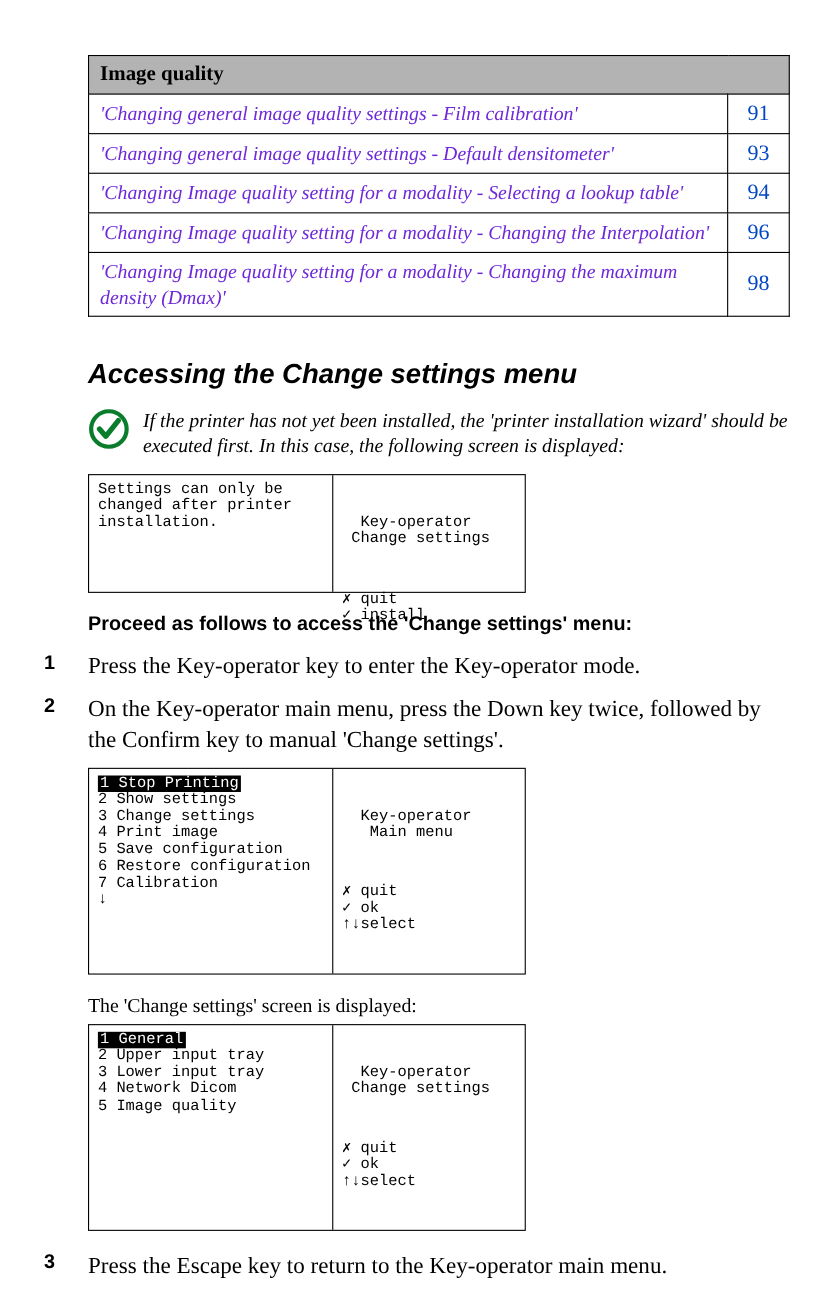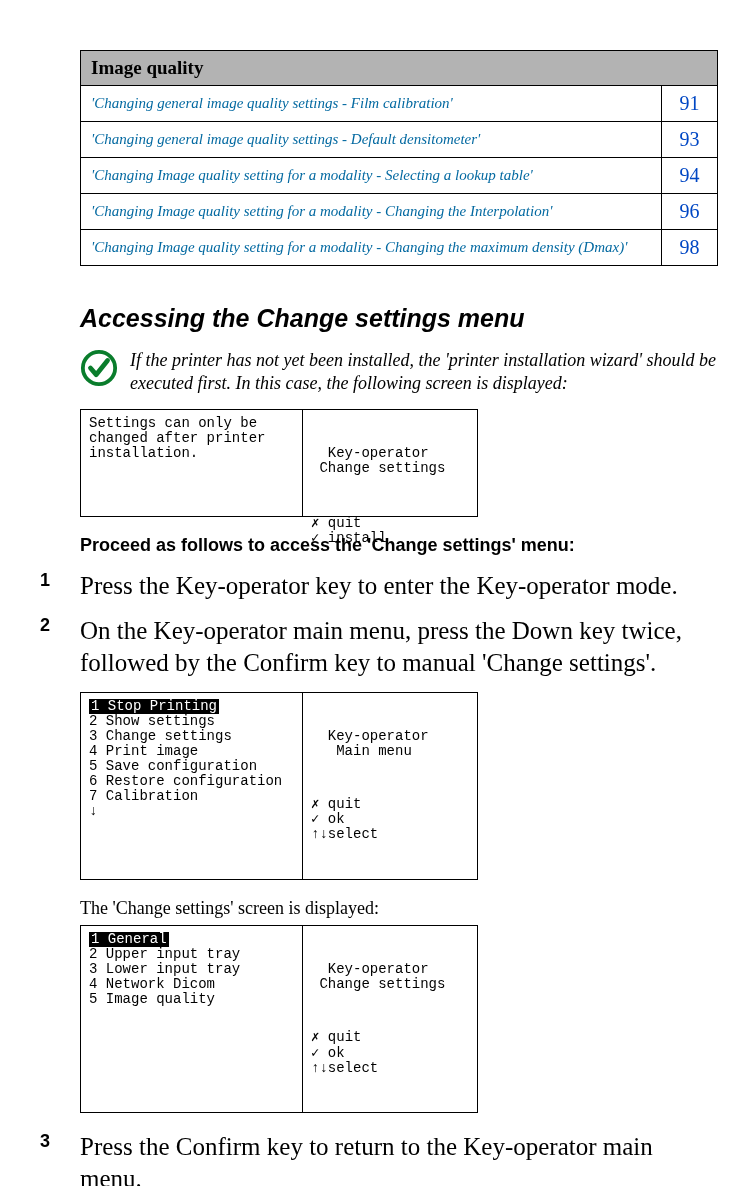--- a/index.html
+++ b/index.html
@@ -47,23 +47,23 @@
     vertical-align: middle;
   }
   table.iq th {
     background: #b3b3b3;
     text-align: left;
     font-weight: bold;
     font-size: 19px;
     margin-left: 16px;
   }
   table.iq td.link {
-    color: #0369a1;
+    color: #6d28d9;
     font-style: italic;
-    font-size: 15px;
+    font-size: 18px;
     line-height: 1.25;
   }
   table.iq td.pg {
     color: #0047c4;
     font-style: normal;
     font-size: 20px;
     text-align: center;
     width: 52px;
   }
   h2.section {
@@ -124,21 +124,21 @@
     margin: 8px 0 12px -40px;
   }
   .step .num {
     width: 40px;
     flex: 0 0 40px;
     font-family: Arial, Helvetica, sans-serif;
     font-weight: bold;
     font-size: 18px;
   }
   .step .txt {
-    font-size: 25px;
+    font-size: 21px;
     line-height: 1.3;
   }
   .caption {
     font-size: 18px;
     margin: 4px 0 6px 0;
   }
   .footer {
     position: absolute;
     left: 0;
     right: 0;
@@ -268,19 +268,19 @@
         <div style="white-space:pre; margin-bottom:8px;">  Key-operator
  Change settings</div>
         <div style="white-space:pre;">✗ quit
 ✓ ok
 ↑↓select</div>
       </div>
     </div>
 
     <div class="step">
       <div class="num">3</div>
-      <div class="txt">Press the Confirm key to return to the Key-operator main menu.</div>
+      <div class="txt">Press the Escape key to return to the Key-operator main menu.</div>
     </div>
 
   </div>
 
 
 </div>
 
 </body></html>

